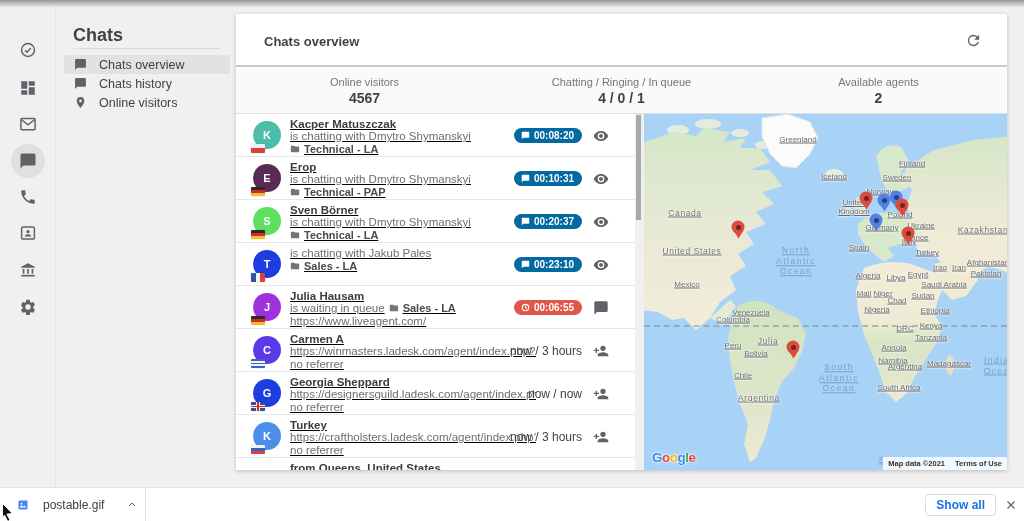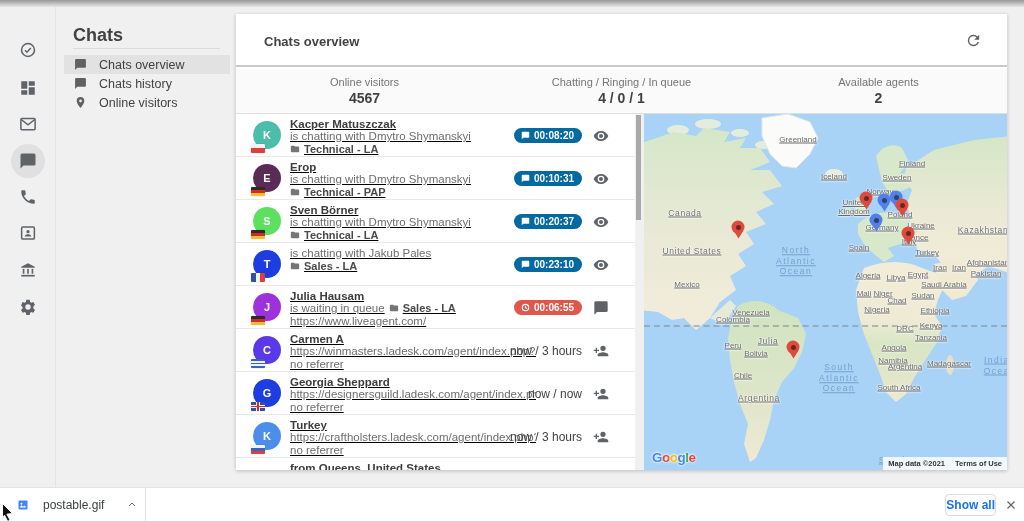--- a/index.html
+++ b/index.html
@@ -94,21 +94,21 @@
   .map-attr { position:absolute; right:0; bottom:0; display:flex; font-size:7.5px; font-weight:bold; color:#333; }
   .map-attr span { background:rgba(255,255,255,.85); padding:2px 5px; }
 
   
   .dlbar { position:absolute; left:0; top:487px; width:1024px; height:34px; background:#fff; border-top:1px solid #e3e3e3; }
   .dlchip { position:absolute; left:0; top:0; height:33px; display:flex; align-items:center; padding:0 18px 0 17px; gap:14px; cursor:pointer; }
   .dlchip svg.file { width:12px; height:12px; }
   .dlname { font-size:12px; color:#3c4043; padding-right:8px; }
   .caret { width:12px; height:12px; color:#5f6368; }
   .dl-divider { position:absolute; left:145px; top:0; height:33px; border-left:1px solid #e3e3e3; }
-  .showall { position:absolute; right:28px; top:6px; height:22px; padding:0 0; font-size:12px; font-weight:bold;
+  .showall { position:absolute; right:28px; top:6px; height:22px; padding:0 10px; font-size:12px; font-weight:bold;
     color:#1a73e8; background:#fff; border:1px solid #dadce0; border-radius:4px; cursor:pointer;
     font-family:"Liberation Sans",sans-serif; }
   .dlclose { position:absolute; right:6px; top:10px; width:14px; height:14px; color:#5f6368; cursor:pointer; }
   .cursor { position:absolute; left:1px; top:503px; z-index:99; pointer-events:none; }
 </style>
 </head>
 <body>
 
 <div class="top-strip"></div>
 

